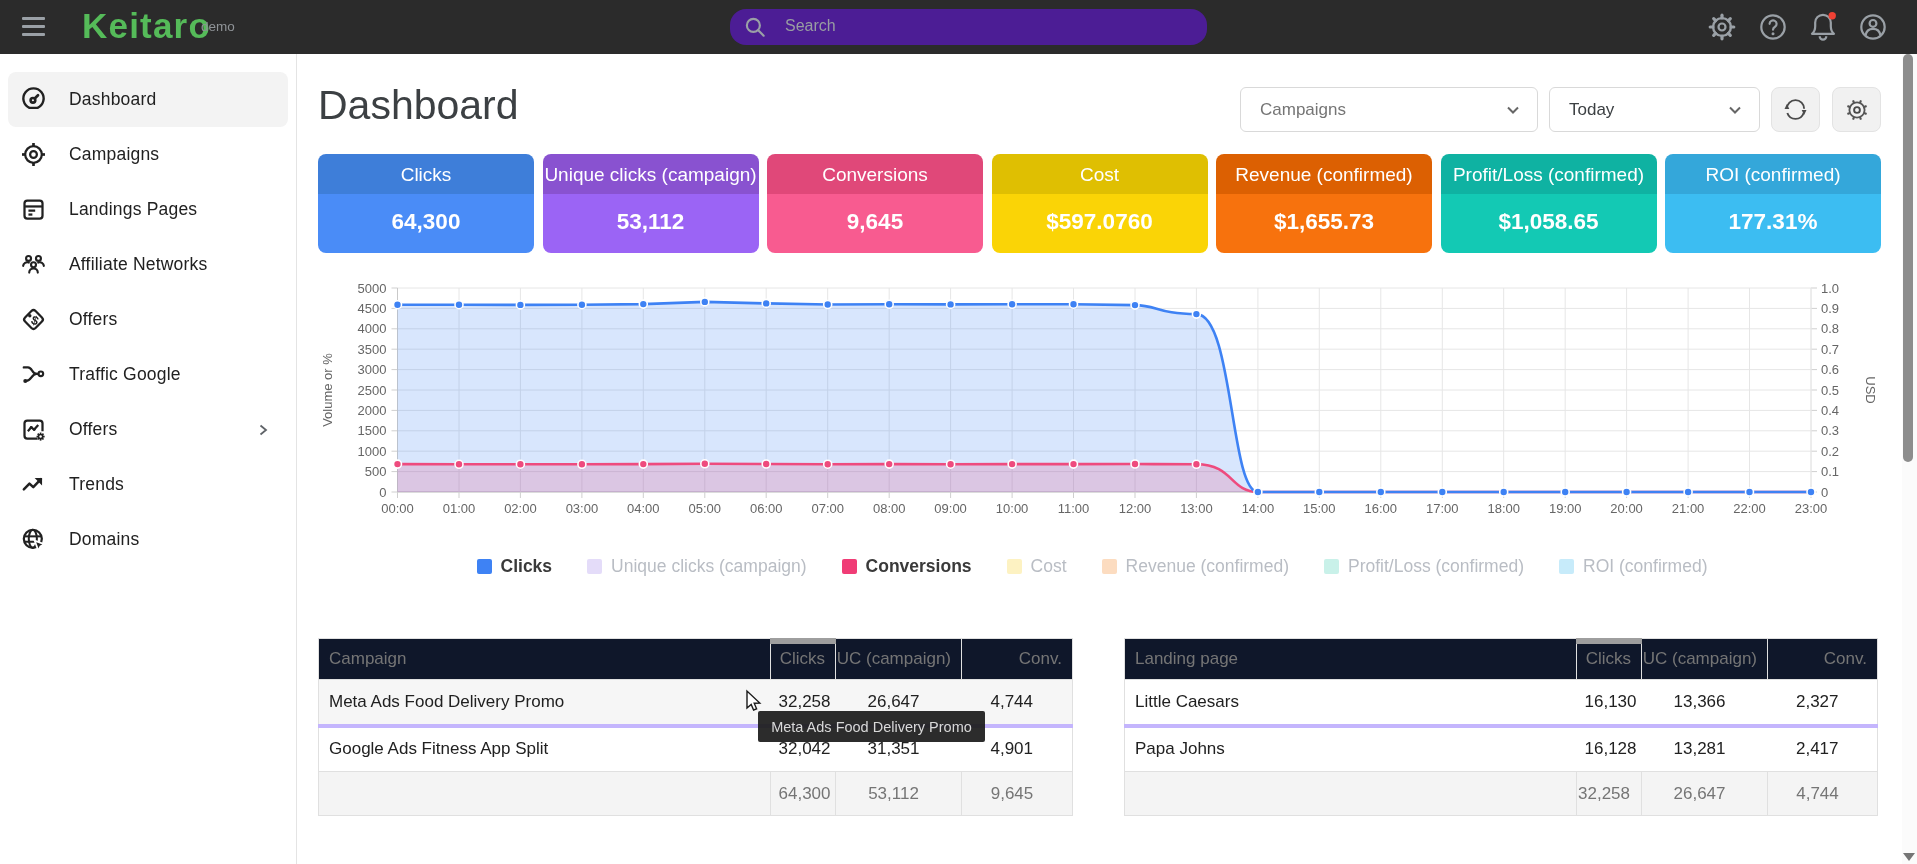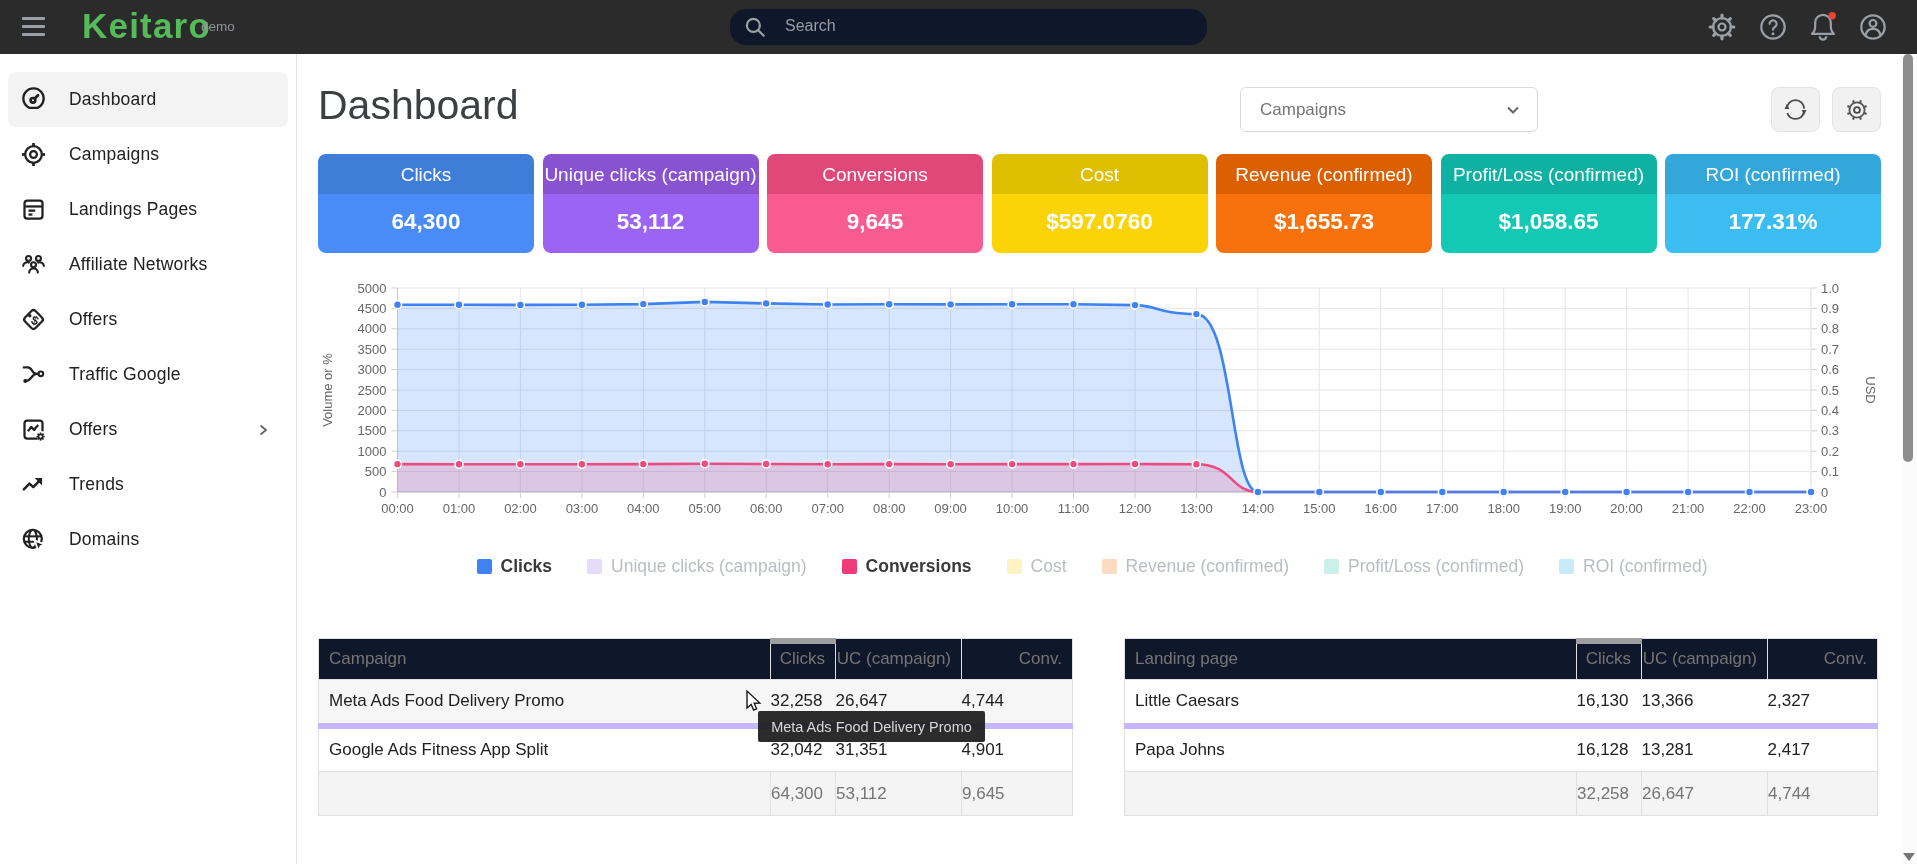--- a/index.html
+++ b/index.html
@@ -2,21 +2,21 @@
 <html><head><meta charset="utf-8">
 <style>
 * {margin:0;padding:0;box-sizing:border-box;}
 html,body {width:1917px;height:864px;overflow:hidden;background:#fff;
   font-family:"Liberation Sans",sans-serif;-webkit-font-smoothing:antialiased;}
 .topbar {position:absolute;left:0;top:0;width:1917px;height:54px;background:#2b2b2b;z-index:30;}
 .burger {position:absolute;left:22px;top:17px;width:23px;}
 .burger div {height:3px;background:#9aa0a6;margin-bottom:4.8px;border-radius:1px;}
 .logo {position:absolute;left:82px;top:6px;font-size:35px;font-weight:bold;color:#55bb59;letter-spacing:1.2px;}
 .demo {position:absolute;left:201px;top:19px;font-size:13.5px;color:#8f9397;}
-.search {position:absolute;left:730px;top:9px;width:477px;height:36px;background:#0f172a;border-radius:16px;}
+.search {position:absolute;left:730px;top:9px;width:477px;height:36px;background:#4c1d95;border-radius:16px;}
 .search svg {position:absolute;left:12px;top:5px;}
 .search span {position:absolute;left:55px;top:8px;font-size:16px;color:#989da2;}
 .tico {position:absolute;top:12px;}
 .sidebar {position:absolute;left:0;top:54px;width:297px;height:810px;background:#fff;border-right:1px solid #e4e4e4;z-index:20;}
 .mi {position:relative;height:55px;margin:0 8px;display:flex;align-items:center;border-radius:8px;color:#212121;font-size:17.5px;}
 .mi.active {background:#f3f3f3;}
 .mi .mic {margin-left:12px;}
 .mi span {margin-left:22px;letter-spacing:.2px;}
 .mi .chev {position:absolute;right:18px;top:21px;}
 .menu {padding-top:18px;}
@@ -40,23 +40,23 @@
 .legend {position:absolute;left:88px;top:502px;width:1414px;display:flex;justify-content:center;gap:35px;
   font-size:17.5px;color:#3a3a3a;font-weight:bold;}
 .leg {display:flex;align-items:center;}
 .leg.off {color:#b9bdc4;font-weight:400;}
 .sw {width:15px;height:15px;border-radius:2px;margin-right:9px;display:inline-block;}
 .tbl {position:absolute;top:584px;font-size:17px;color:#212121;}
 .tbl table {border-collapse:collapse;width:100%;table-layout:fixed;}
 .tbl th {font-weight:400;color:#757575;height:41px;background:#0f172a;border:1px solid #e0e0e0;text-align:right;padding-right:10px;position:relative;}
 .tbl th.nm {text-align:left;padding-left:10px;}
 .tbl th.sorted::before {content:'';position:absolute;left:-1px;right:-1px;top:-1px;height:6px;background:#9e9e9e;}
-.tbl td {height:46px;padding-right:10px;text-align:left;}
+.tbl td {height:46px;padding-right:10px;text-align:center;}
 .tbl td.nm {text-align:left;padding-left:10px;}
-.tbl tbody td {border-top:6px solid #c4b5fd;}
+.tbl tbody td {border-top:4px solid #c4b5fd;}
 .tbl tbody tr:first-child td {border-top:none;}
 .tbl table {border:1px solid #e0e0e0;}
 .tbl thead th {border-top:1px solid #e0e0e0;}
 .tbl tbody tr.hv td {background:#f6f6f6;}
 .tbl tfoot td {background:#f4f4f4;color:#757575;border:1px solid #e0e0e0;height:44px;}
 .tbl td.clip {overflow:hidden;white-space:nowrap;}
 .tbl td.clip span {display:inline-block;margin-right:-13px;}
 .tooltip {position:absolute;left:461px;top:657px;width:227px;height:31px;background:rgba(28,28,28,.93);
   color:#d9d9d9;font-size:14.5px;border-radius:2px;display:flex;align-items:center;justify-content:center;z-index:40;}
 .cursor {position:absolute;left:446px;top:635px;z-index:41;}
@@ -206,20 +206,26 @@
 <path d="M13 13 l9 3.4 -3.9 1.7 -1.7 3.9 z" fill="#212121" stroke="#fff" stroke-width="1.6"></path>
         </svg>
         <span>Domains</span>
       </div>
     </div>
   </div>
 <div class="content">
   <h1>Dashboard</h1>
   <div class="sel camp">
       <span class="lab">Campaigns</span>
+      <svg width="16" height="16" viewBox="0 0 16 16">
+        <path d="M3 5.5 L8 10.5 L13 5.5" fill="none" stroke="#666" stroke-width="2"></path>
+      </svg>
+    </div>
+  <div class="sel today">
+      <span class="lab">Today</span>
       <svg width="16" height="16" viewBox="0 0 16 16">
         <path d="M3 5.5 L8 10.5 L13 5.5" fill="none" stroke="#666" stroke-width="2"></path>
       </svg>
     </div>
   <div class="btn r">
       <svg width="27" height="27" viewBox="-13.5 -13.5 27 27">
 <path d="M-8.6 -0.8 A8.6 8.6 0 0 1 8.6 -0.8" fill="none" stroke="#4a4a4a" stroke-width="1.9"></path>
 <path d="M8.15 3.5 A8.6 8.6 0 0 1 -8.15 3.5" fill="none" stroke="#4a4a4a" stroke-width="1.9"></path>
 <path d="M-11 -0.6 L-6.2 -0.6 L-8.6 -5.6 Z" fill="#4a4a4a"></path>
 <path d="M11 0.6 L6.2 0.6 L8.6 5.6 Z" fill="#4a4a4a"></path>

